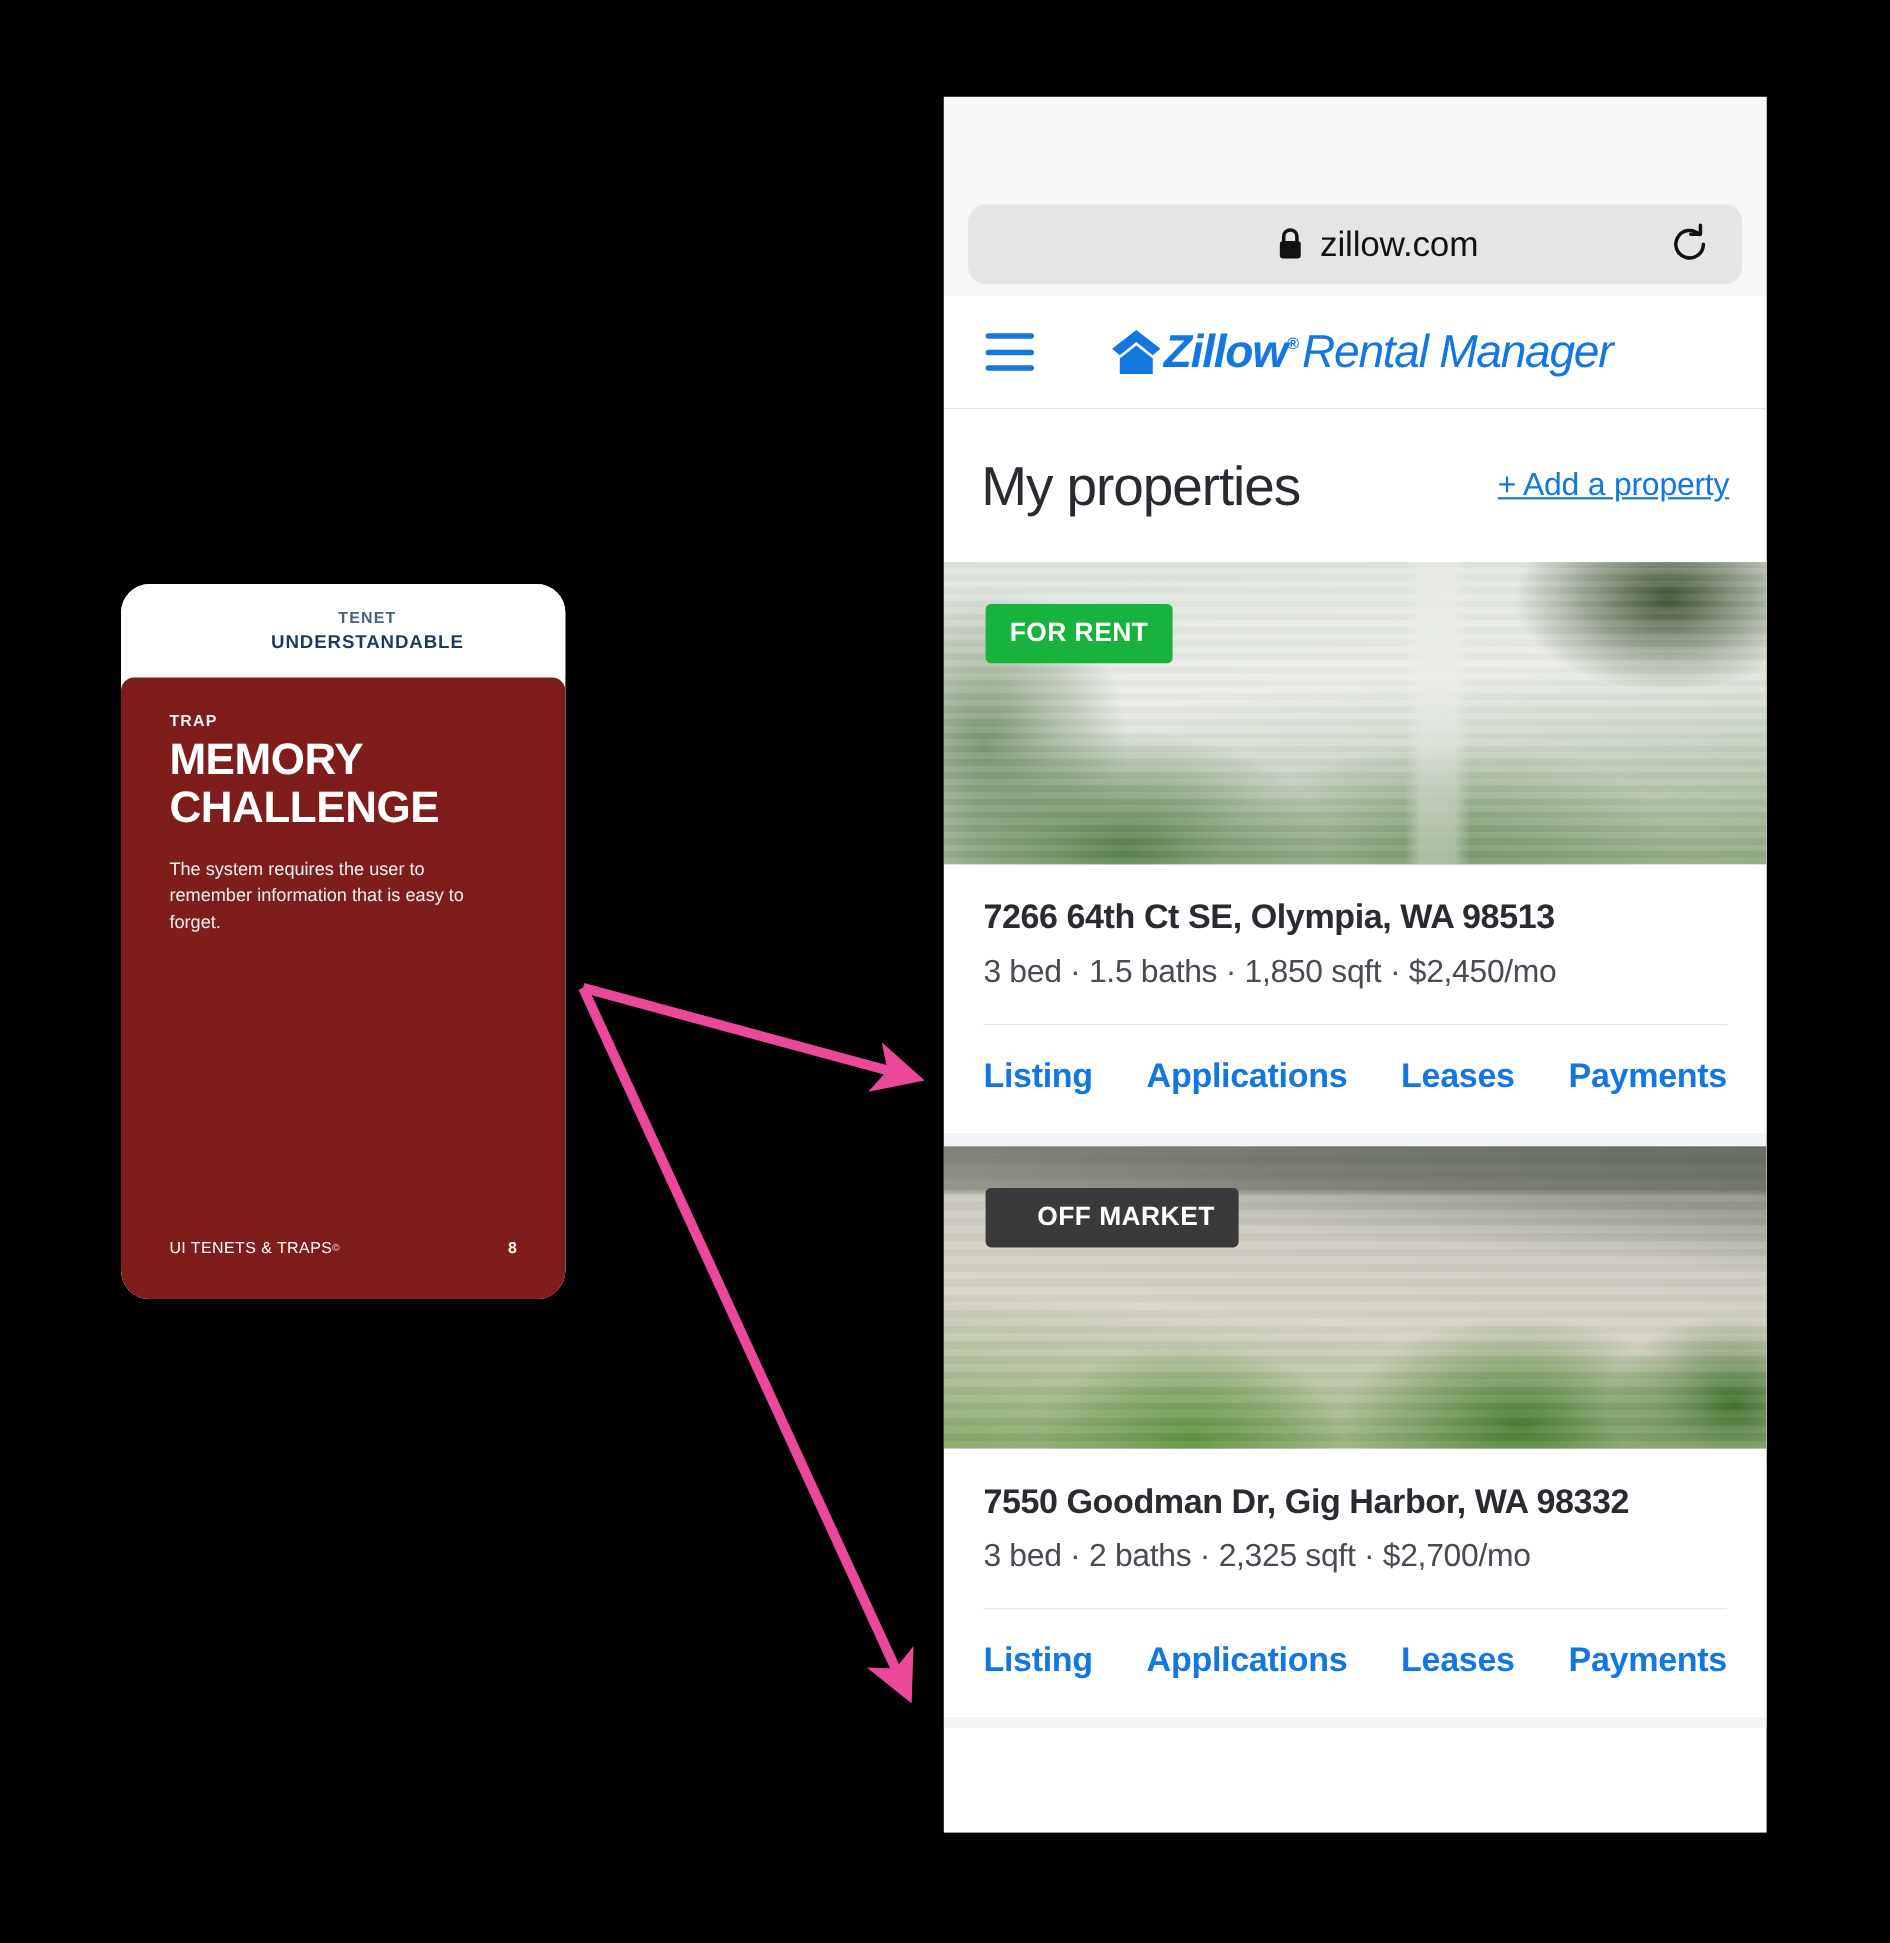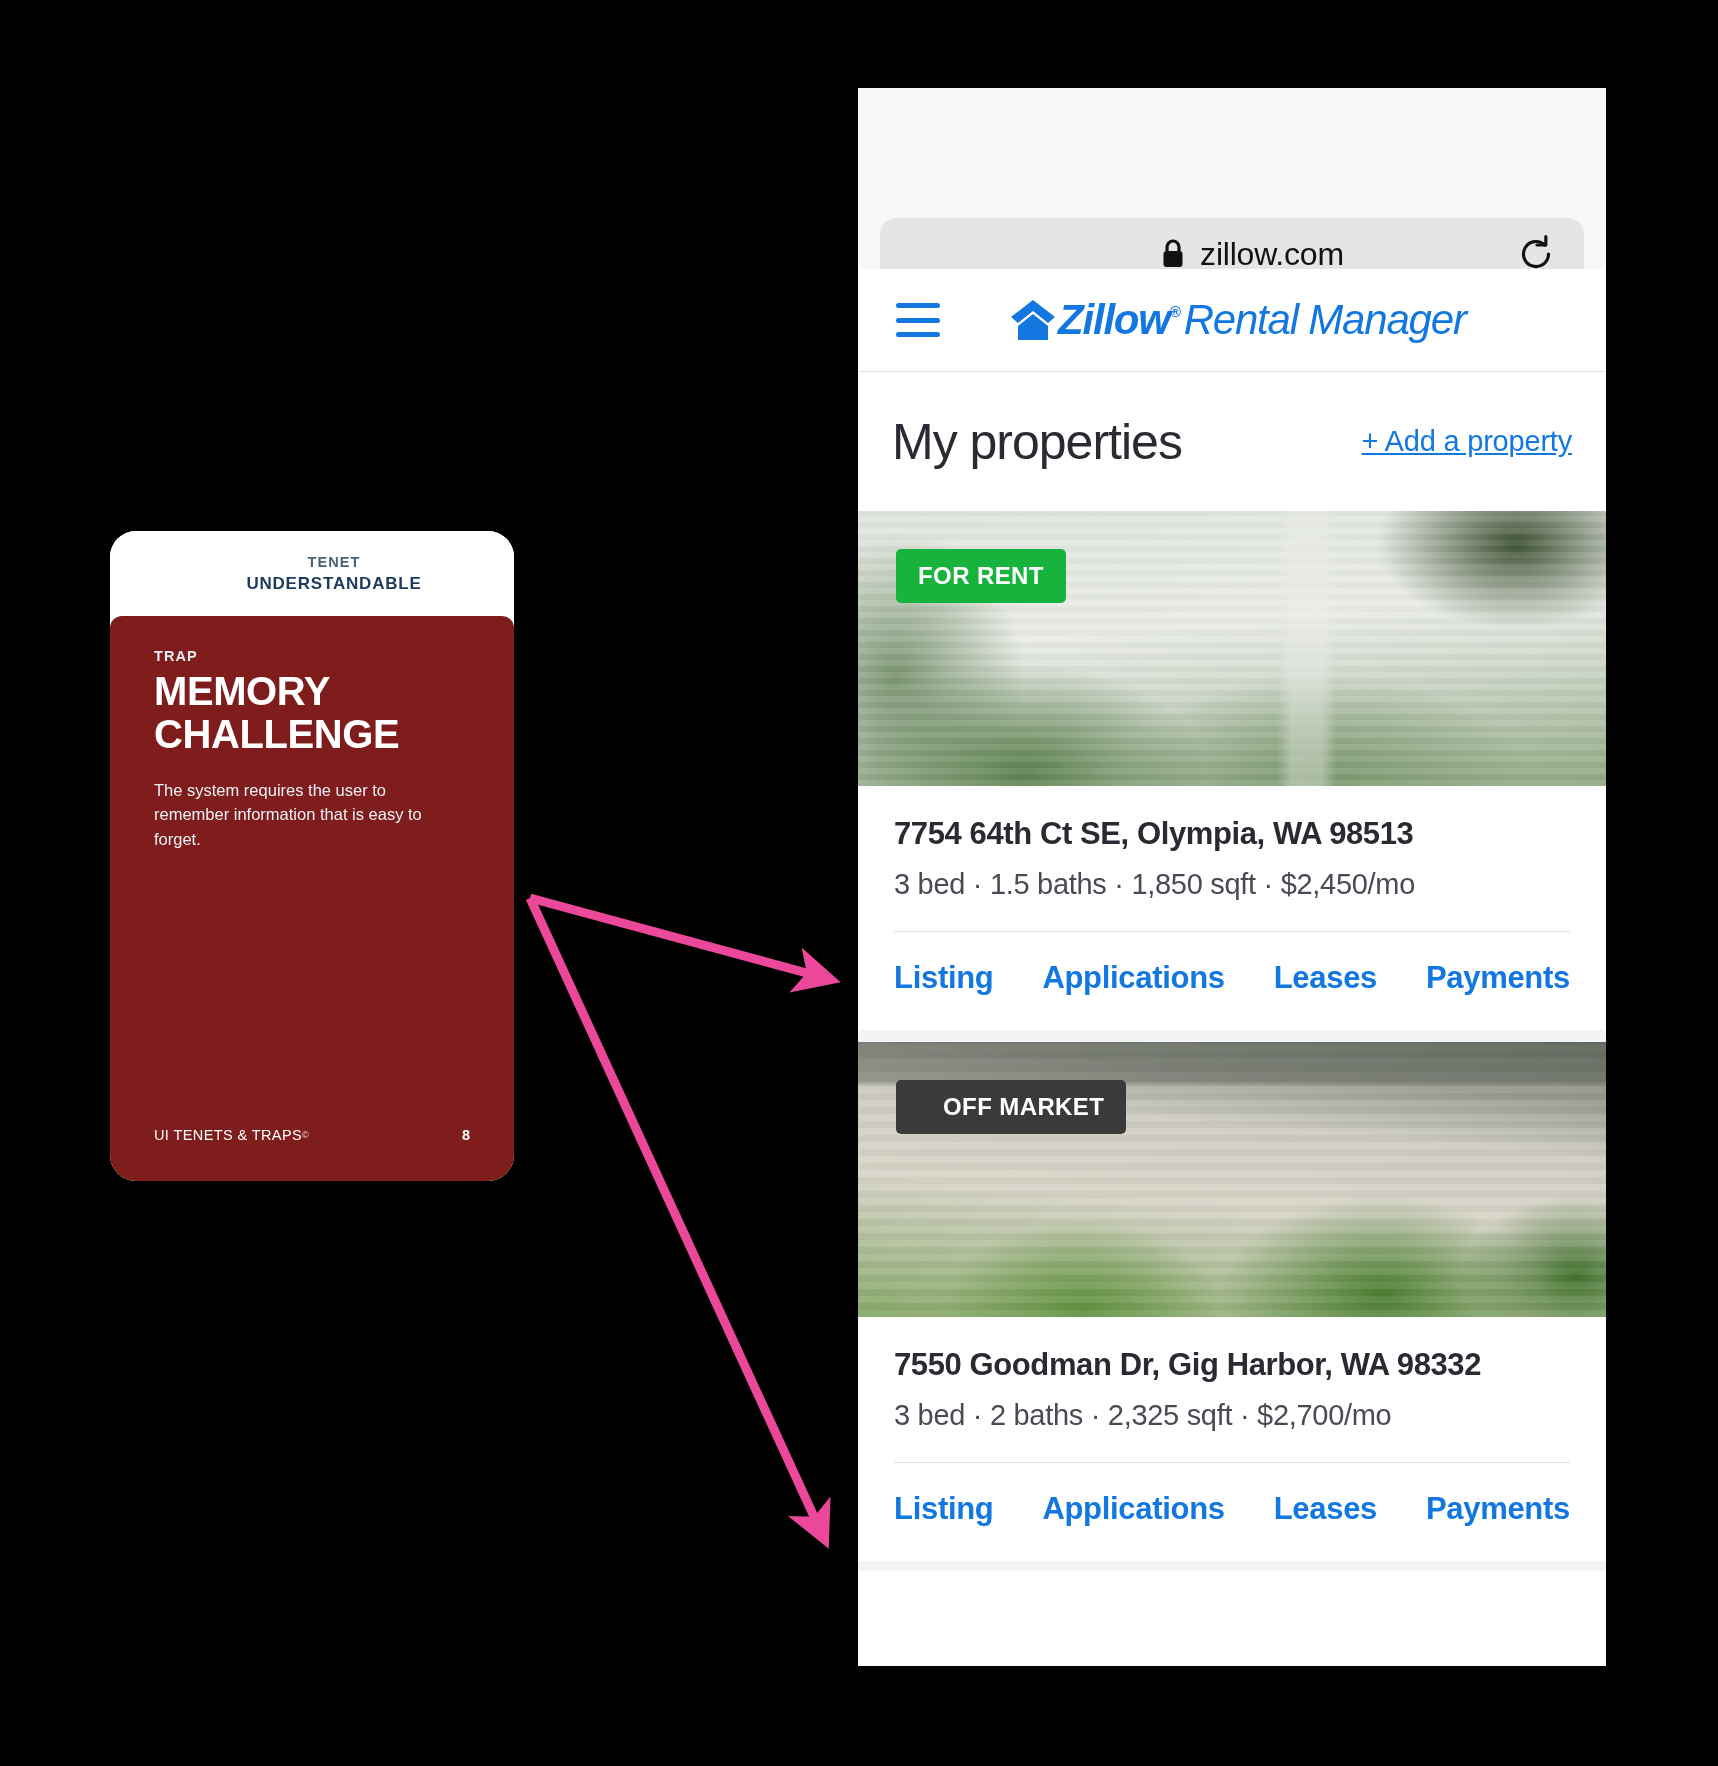--- a/index.html
+++ b/index.html
@@ -71,21 +71,20 @@
     overflow: hidden;
   }
   .browser-chrome {
     background: #f7f7f8; height: 181px; position: relative;
   }
   .url-bar {
     position: absolute; left: 22px; right: 22px; top: 98px; height: 72px;
     background: #e4e5e7; border-radius: 16px;
     display: flex; align-items: center; justify-content: center;
     padding: 0 26px;
-    margin-top: 32px;
   }
   .url-inner { display: flex; align-items: center; gap: 14px; margin-left: 40px; }
   .lock-icon svg { display: block; }
   .url-text { font-size: 32px; color: #121212; letter-spacing: -0.2px; }
   .reload-btn {
     position: absolute; right: 26px; top: 50%; transform: translateY(-50%);
     width: 44px; height: 44px; display: flex; align-items: center; justify-content: center;
   }
 
   .zrm-header {
@@ -247,21 +246,21 @@
       <div class="props-title">My properties</div>
       <a class="add-prop" href="#">+ Add a property</a>
     </div>
 
     <div class="prop-card">
       <div class="prop-photo">
         <div class="photo1"></div>
         <div class="badge rent">FOR RENT</div>
       </div>
       <div class="prop-info">
-        <div class="prop-addr">7754 64th Ct SE, Olympia, WA 98513</div>
+        <div class="prop-addr">7266 64th Ct SE, Olympia, WA 98513</div>
         <div class="prop-meta">3 bed · 1.5 baths · 1,850 sqft · $2,450/mo</div>
       </div>
       <div class="prop-links">
         <a href="#">Listing</a>
         <a href="#">Applications</a>
         <a href="#">Leases</a>
         <a href="#">Payments</a>
       </div>
     </div>
 

